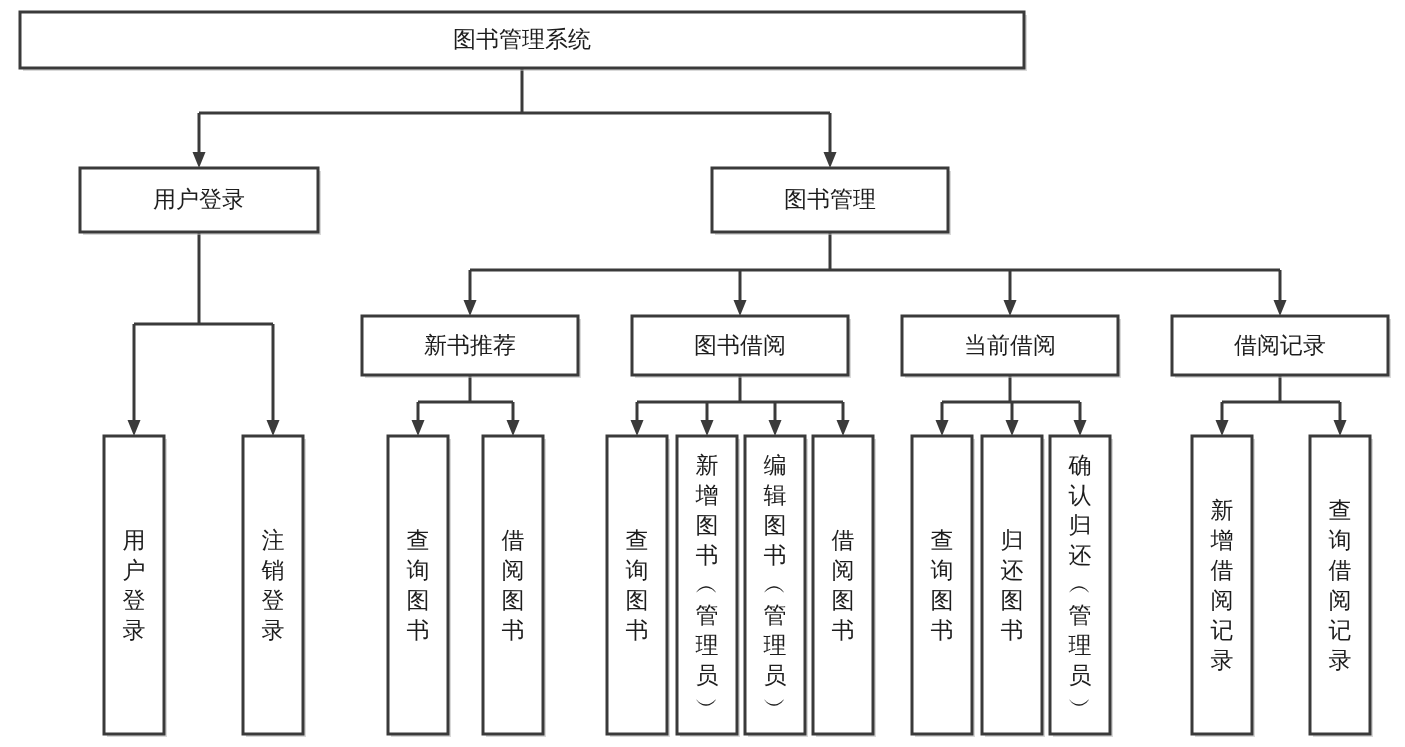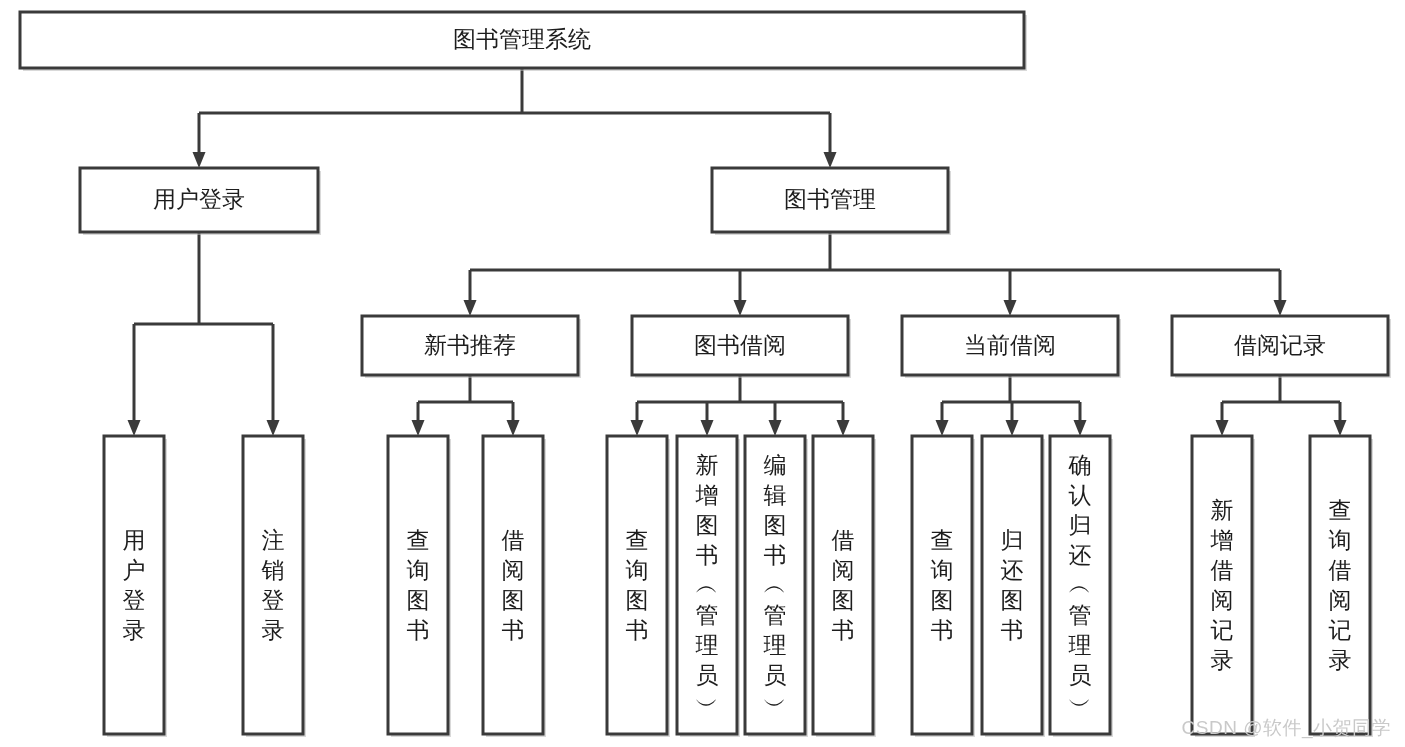--- a/index.html
+++ b/index.html
@@ -238,14 +238,13 @@
           <rect class="node-box" x="1192" y="436" width="60" height="298"></rect>
           <text class="node-label-vertical" x="1222" y="518.4"><tspan x="1222" dy="0">新</tspan><tspan x="1222" dy="30">增</tspan><tspan x="1222" dy="30">借</tspan><tspan x="1222" dy="30">阅</tspan><tspan x="1222" dy="30">记</tspan><tspan x="1222" dy="30">录</tspan></text>
         </g>
         <g>
           <rect class="node-box-shadow" x="1313" y="439" width="60" height="298"></rect>
           <rect class="node-box" x="1310" y="436" width="60" height="298"></rect>
           <text class="node-label-vertical" x="1340" y="518.4"><tspan x="1340" dy="0">查</tspan><tspan x="1340" dy="30">询</tspan><tspan x="1340" dy="30">借</tspan><tspan x="1340" dy="30">阅</tspan><tspan x="1340" dy="30">记</tspan><tspan x="1340" dy="30">录</tspan></text>
         </g>
       </g>
   </svg>
-  <div class="watermark">CSDN @软件_小贺同学</div>
 </div>
 
 </body></html>

